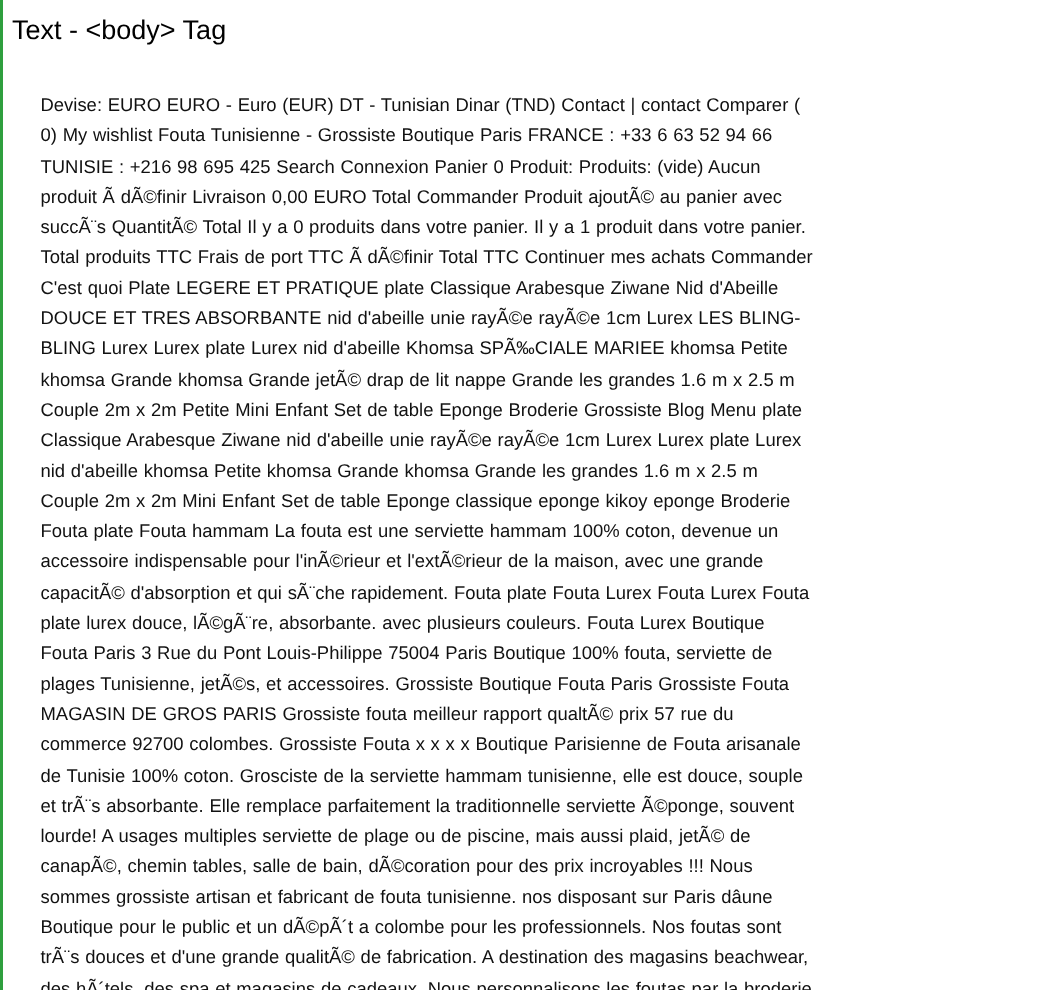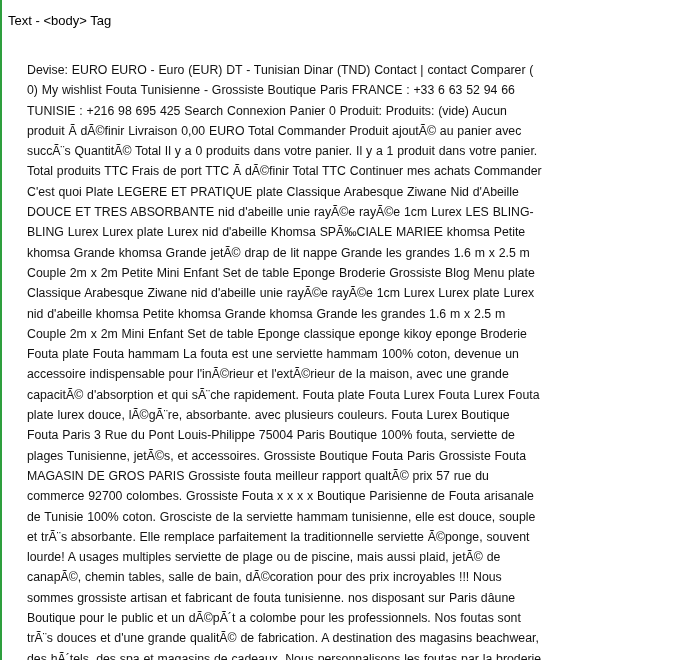--- a/index.html
+++ b/index.html
@@ -18,21 +18,21 @@
   #page {
     position: relative;
     width: 695px;
     height: 660px;
     box-sizing: border-box;
   }
   .header-label {
     position: absolute;
     left: 8px;
     top: 13px;
-    font-size: 13px;
+    font-size: 18px;
     line-height: 15px;
     color: #000000;
     white-space: nowrap;
   }
   .left-rule {
     position: absolute;
     left: 0px;
     top: 0px;
     width: 2px;
     height: 660px;

